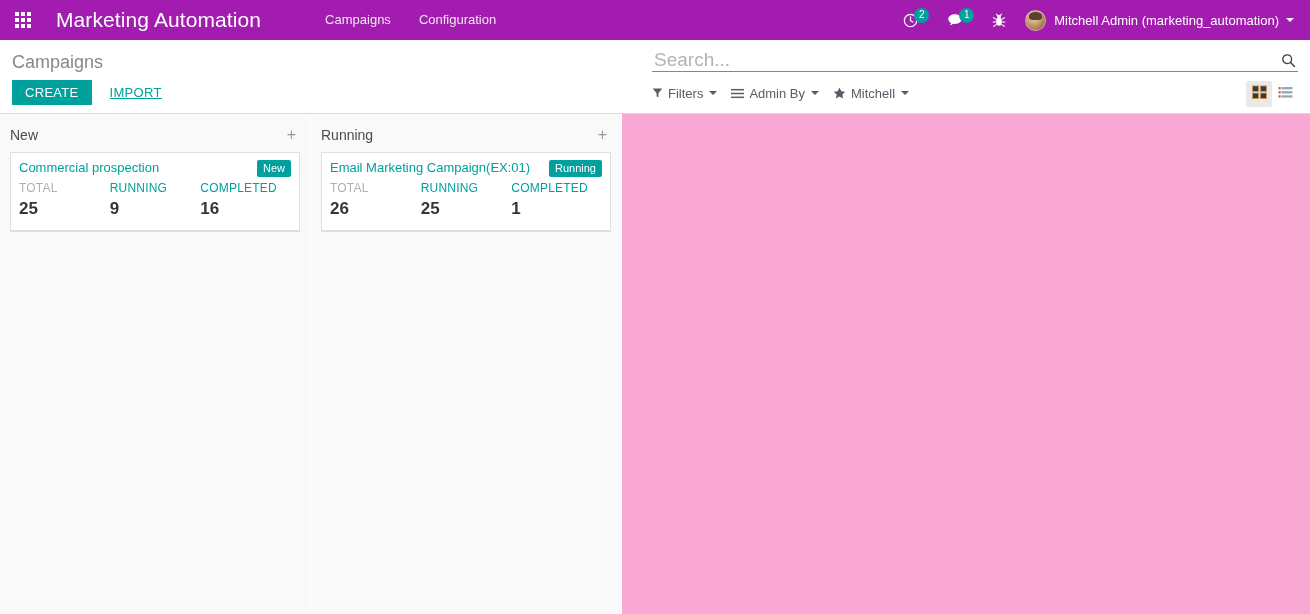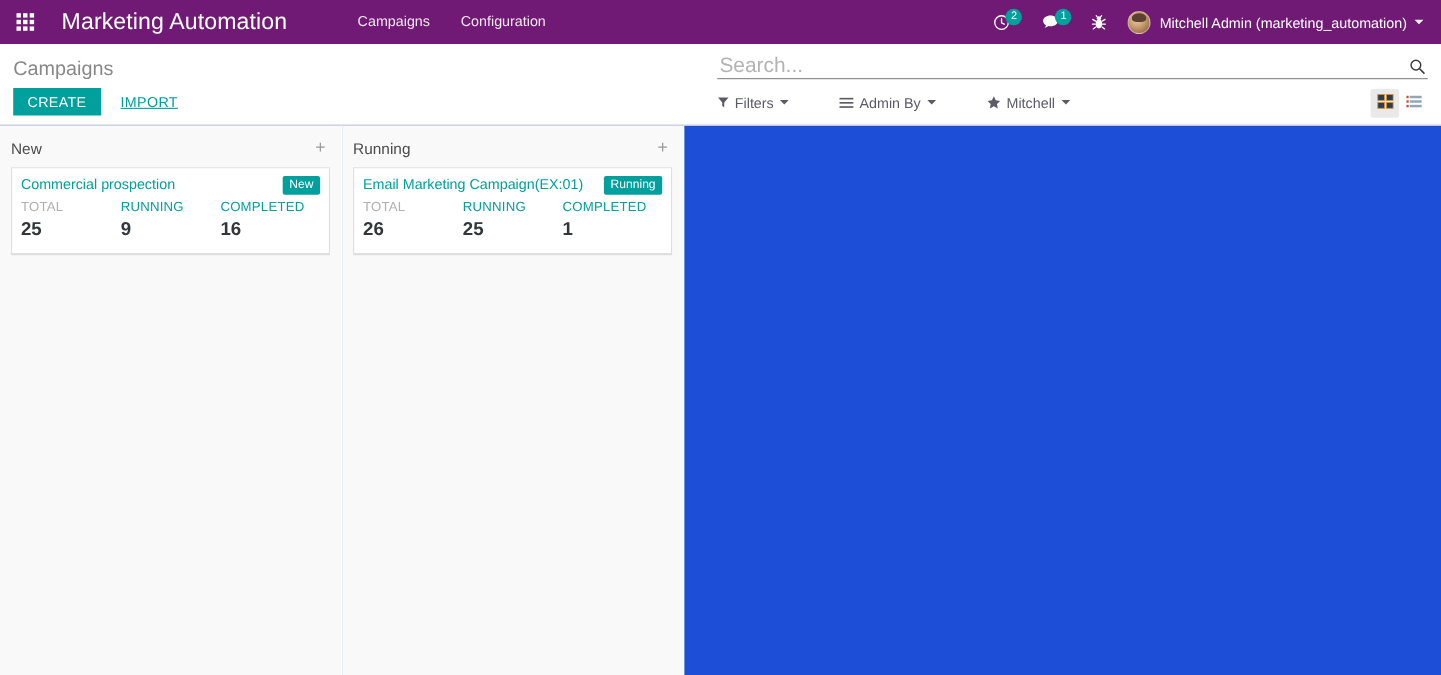--- a/index.html
+++ b/index.html
@@ -9,21 +9,21 @@
     background: #ffffff;
     font-family: "Liberation Sans", sans-serif;
     font-size: 13px;
     color: #4c4c4c;
     overflow: hidden;
   }
 
   
   .navbar {
     height: 40px;
-    background: #701a75;
+    background: #a21caf;
     display: flex;
     align-items: center;
     color: #ffffff;
     position: relative;
   }
   .apps-btn {
     width: 46px; height: 40px;
     display: flex; align-items: center; justify-content: center;
     cursor: pointer;
   }
@@ -186,21 +186,20 @@
     padding: 0 2px;
   }
   .searchview input::placeholder { color: #b3b3b3; }
   .search-ico { color: #4c4c4c; display: flex; align-items: center; padding-left: 6px; cursor: pointer;}
 
   .filter-row {
     display: flex;
     align-items: center;
     margin-top: 10px;
     height: 22px;
-    gap: 32px;
   }
   .fdrop {
     display: flex;
     align-items: center;
     font-size: 13px;
     color: #5b5b68;
     margin-right: 14px;
     cursor: pointer;
     white-space: nowrap;
   }
@@ -223,21 +222,21 @@
   .view-btn {
     width: 26px; height: 26px;
     display: flex; align-items: center; justify-content: center;
     cursor: pointer;
     border-radius: 2px;
   }
   .view-btn.active { background: #e9e9e9; }
 
   
   .kanban {
-    background: #1d4ed8;
+    background: #f9a8d4;
     height: calc(614px - 40px - 74px);
     display: flex;
     align-items: flex-start;
     padding: 0;
     overflow: hidden;
   }
   .kcol {
     width: 311px;
     flex: none;
     background: #f9f9f9;

